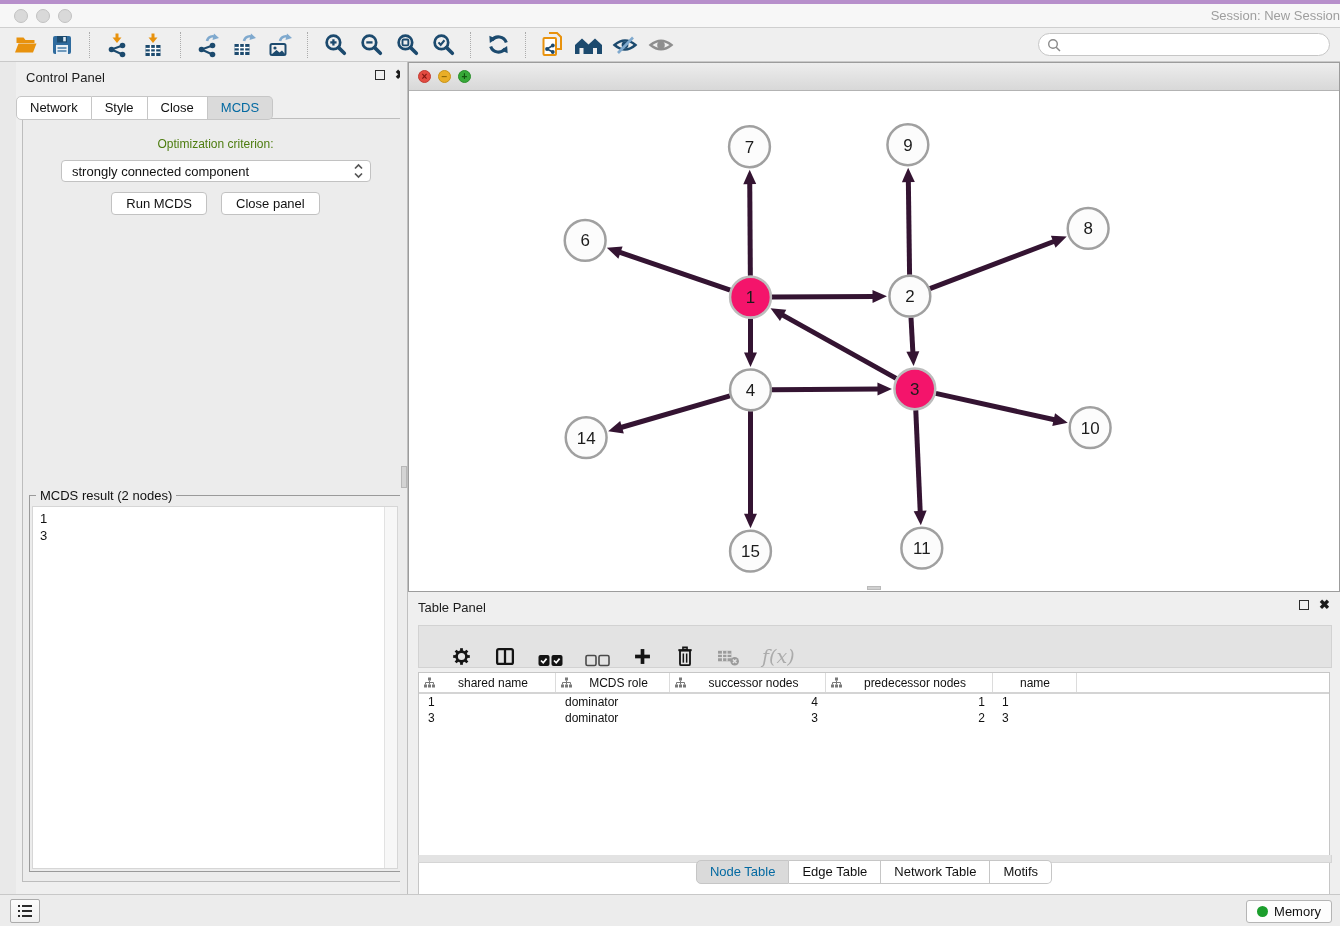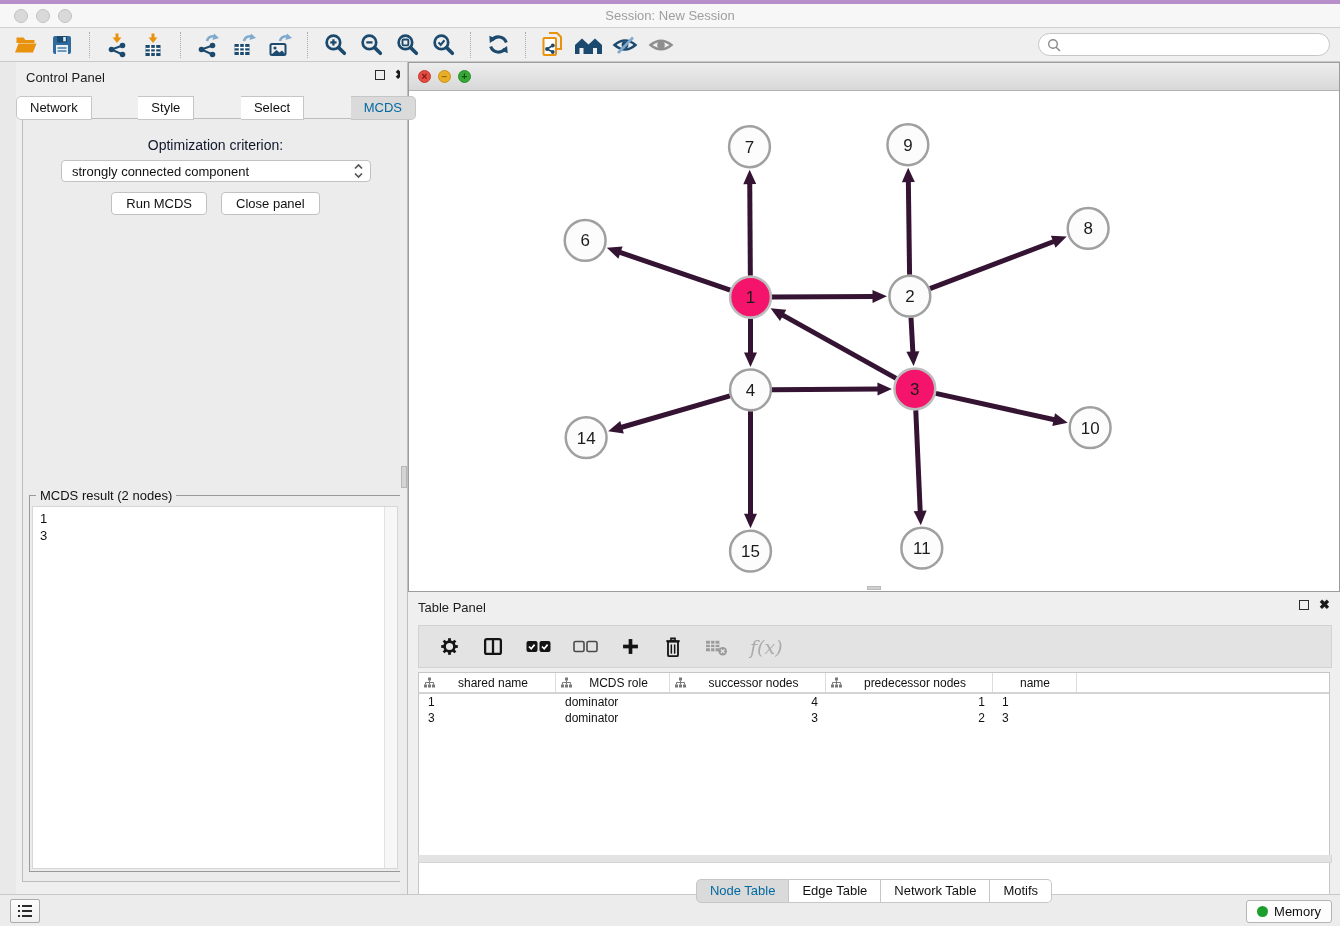--- a/index.html
+++ b/index.html
@@ -5,45 +5,45 @@
   * { margin:0; padding:0; box-sizing:border-box; }
   html,body { width:1340px; height:926px; overflow:hidden; }
   body { font-family:"Liberation Sans", sans-serif; background:#E9E9E9; position:relative; }
   .app { position:absolute; inset:0; }
 
   
   .mac-strip { position:absolute; left:0; top:0; right:0; height:4px; background:#B78FCB; }
   .titlebar { position:absolute; left:0; top:4px; right:0; height:24px; background:#F7F7F7; border-bottom:1px solid #CFCFCF; }
   .lights { position:absolute; left:14px; top:5px; display:flex; gap:8px; }
   .light { width:14px; height:14px; border-radius:50%; background:#D9D9D9; border:1px solid #C2C2C2; }
-  .win-title { position:absolute; left:0; right:0; top:4px; text-align:center; font-size:13px; color:#9E9E9E; }
+  .win-title { position:absolute; left:0; right:0; top:4px; text-align:right; font-size:13px; color:#9E9E9E; }
 
   
   .toolbar { position:absolute; left:0; top:28px; right:0; height:34px; background:#EFEFEF; border-bottom:1px solid #C9C9C9; display:flex; align-items:center; padding:0 10px 0 8px; }
   .tbtn { width:30px; height:28px; display:flex; align-items:center; justify-content:center; margin:0 3px; }
   .tbtn svg { display:block; }
   .tsep { width:1px; height:26px; border-left:1px dotted #ACACAC; margin:0 9px; }
   .searchbox { margin-left:auto; width:292px; height:23px; background:#FFFFFF; border:1px solid #C6C6C6; border-radius:12px; display:flex; align-items:center; padding:0 8px; }
   .searchbox svg { flex:0 0 auto; margin-right:5px; }
   .search-field { border:none; outline:none; flex:1; font-size:13px; background:transparent; height:18px; }
 
   
   .control-panel { position:absolute; left:16px; top:62px; width:400px; height:832px; background:#EFEFEF; }
   .panel-head { position:absolute; left:0; top:0; right:0; height:28px; }
   .panel-title { position:absolute; left:10px; top:8px; font-size:13px; color:#1C1C1C; }
   .panel-head-btns { position:absolute; right:10px; top:8px; display:flex; gap:10px; align-items:center; }
   .float-ico { width:10px; height:10px; border:1.6px solid #2B2B2B; display:inline-block; }
   .close-ico { font-size:13px; font-weight:bold; color:#1A1A1A; line-height:10px; }
-  .tabs-row { position:absolute; left:0; right:0; top:34px; display:flex; justify-content:space-between; z-index:3; }
+  .tabs-row { position:absolute; left:0; right:0; top:34px; display:flex; justify-content:flex-start; z-index:3; }
   .tab { font-size:13px; padding:3px 13px 4px 13px; background:#FFFFFF; border:1px solid #C6C6C6; border-left-width:0; color:#111; }
   .tab.first { border-left-width:1px; border-radius:5px 0 0 5px; }
   .tab.last { border-radius:0 5px 5px 0; }
   .tab.selected { background:#DADADA; color:#0369a1; }
   .panel-body { position:absolute; left:6px; top:56px; width:387px; height:764px; border:1px solid #BDBDBD; background:#ECECEC; }
-  .opt-label { margin-top:18px; text-align:center; font-size:14px; color:#0f172a; }
+  .opt-label { margin-top:18px; text-align:center; font-size:12px; color:#4d7c0f; }
   .dropdown { position:absolute; left:38px; top:41px; width:310px; height:22px; background:#FFF; border:1px solid #C2C2C2; border-radius:4px; display:flex; align-items:center; padding:0 6px 0 10px; font-size:13px; color:#111; }
   .dropdown .dd-spin { margin-left:auto; }
   .btn-row { position:absolute; left:0; right:0; top:73px; display:flex; justify-content:center; gap:14px; }
   .pbtn { font-size:13px; padding:3px 14px; background:#FFF; border:1px solid #C2C2C2; border-radius:4px; color:#111; }
   .groupbox { position:absolute; left:6px; top:376px; width:372px; height:377px; border:1px solid #9A9A9A; }
   .groupbox-label { position:absolute; top:-8px; left:6px; background:#ECECEC; padding:0 4px; font-size:13px; color:#111; }
   .result-area { position:absolute; left:2px; right:2px; top:10px; bottom:2px; background:#FFF; border:1px solid #D6D6D6; }
   .result-scroll { position:absolute; right:0; top:0; bottom:0; width:13px; background:#F7F7F7; border-left:1px solid #E2E2E2; }
   .result-lines { padding:3px 7px; font-size:13px; line-height:17px; color:#111; }
 
@@ -59,33 +59,33 @@
   .tl.red { background:#E24B41; border:1px solid #C23B32; color:#7E1510; }
   .tl.yellow { background:#E9AE27; border:1px solid #C99417; color:#8F6A07; }
   .tl.green { background:#37A838; border:1px solid #2A8E2B; color:#11550F; }
   .net-title { position:absolute; left:0; right:0; top:6px; text-align:center; font-size:13px; color:#000; }
   .net-canvas { position:absolute; left:0; top:28px; right:0; bottom:0; }
   .net-canvas svg { width:100%; height:100%; display:block; }
   .net-resize { position:absolute; left:50%; bottom:1px; width:14px; height:4px; margin-left:-7px; background:#D0D0D0; border:1px solid #BABABA; }
 
   
   .table-panel { position:absolute; left:408px; top:592px; width:932px; height:302px; background:#EFEFEF; }
-  .tp-toolbar { position:absolute; left:10px; right:8px; top:33px; height:43px; background:#E3E3E3; border:1px solid #D2D2D2; display:flex; align-items:center; padding-left:20px; }
+  .tp-toolbar { position:absolute; left:10px; right:8px; top:33px; height:43px; background:#E3E3E3; border:1px solid #D2D2D2; display:flex; align-items:flex-end; padding-left:32px; }
   .tp-ico { margin-right:22px; display:flex; align-items:center; }
   .fx { font-family:"DejaVu Serif", serif; font-style:italic; font-size:19px; color:#ABABAB; }
   .table-box { position:absolute; left:10px; right:10px; top:80px; height:234px; background:#FFF; border:1px solid #C6C6C6; overflow:hidden; }
   .thead { display:flex; height:21px; border-bottom:2px solid #D4D4D4; }
   .th { display:flex; align-items:center; border-right:1px solid #DCDCDC; padding:0 4px 0 5px; font-size:12px; color:#111; }
   .th svg { flex:0 0 auto; }
   .th-label { flex:1; text-align:center; }
   .th-fill { flex:1; }
   .trow { display:flex; height:16px; font-size:12px; color:#111; }
   .td { overflow:hidden; white-space:nowrap; }
   .table-strip { position:absolute; left:10px; right:8px; top:263px; height:8px; background:#E3E3E3; border:1px solid #D5D5D5; border-top:none; }
-  .tp-tabs { position:absolute; left:0; right:0; top:287px; display:flex; justify-content:center; z-index:2;align-items:center; }
+  .tp-tabs { position:absolute; left:0; right:0; top:268px; display:flex; justify-content:center; z-index:2;align-items:center; }
 
   
   .statusbar { position:absolute; left:0; top:894px; right:0; height:48px; background:#ECECEC; border-top:1px solid #C8C8C8; }
   .list-btn { position:absolute; left:10px; top:4px; width:30px; height:24px; background:linear-gradient(#FDFDFD,#EFEFEF); border:1px solid #ABABAB; border-radius:2px; display:flex; align-items:center; justify-content:center; }
   .memory-btn { position:absolute; right:8px; top:5px; height:23px; background:#FDFDFD; border:1px solid #B5B5B5; border-radius:3px; display:flex; align-items:center; padding:0 10px; font-size:13px; color:#111; gap:6px; }
   .mem-dot { width:11px; height:11px; border-radius:50%; background:#1B9E2C; }
 </style>
 </head>
 <body>
 
@@ -259,21 +259,21 @@
     <div class="panel-head">
       <span class="panel-title">Control Panel</span>
       <span class="panel-head-btns">
         <span class="float-ico"></span>
         <span class="close-ico">✖</span>
       </span>
     </div>
     <div class="tabs-row">
       <span class="tab first">Network</span>
       <span class="tab">Style</span>
-      <span class="tab">Select</span>
+      <span class="tab">Close</span>
       <span class="tab last selected">MCDS</span>
     </div>
     <div class="panel-body">
       <div class="opt-label">Optimization criterion:</div>
       <div class="dropdown">
         <span>strongly connected component</span>
         <svg class="dd-spin" width="11" height="18" viewBox="0 0 11 18">
             <polyline points="2,6.5 5.5,3 9,6.5" fill="none" stroke="#555" stroke-width="1.7"></polyline>
             <polyline points="2,11.5 5.5,15 9,11.5" fill="none" stroke="#555" stroke-width="1.7"></polyline>
           </svg>

